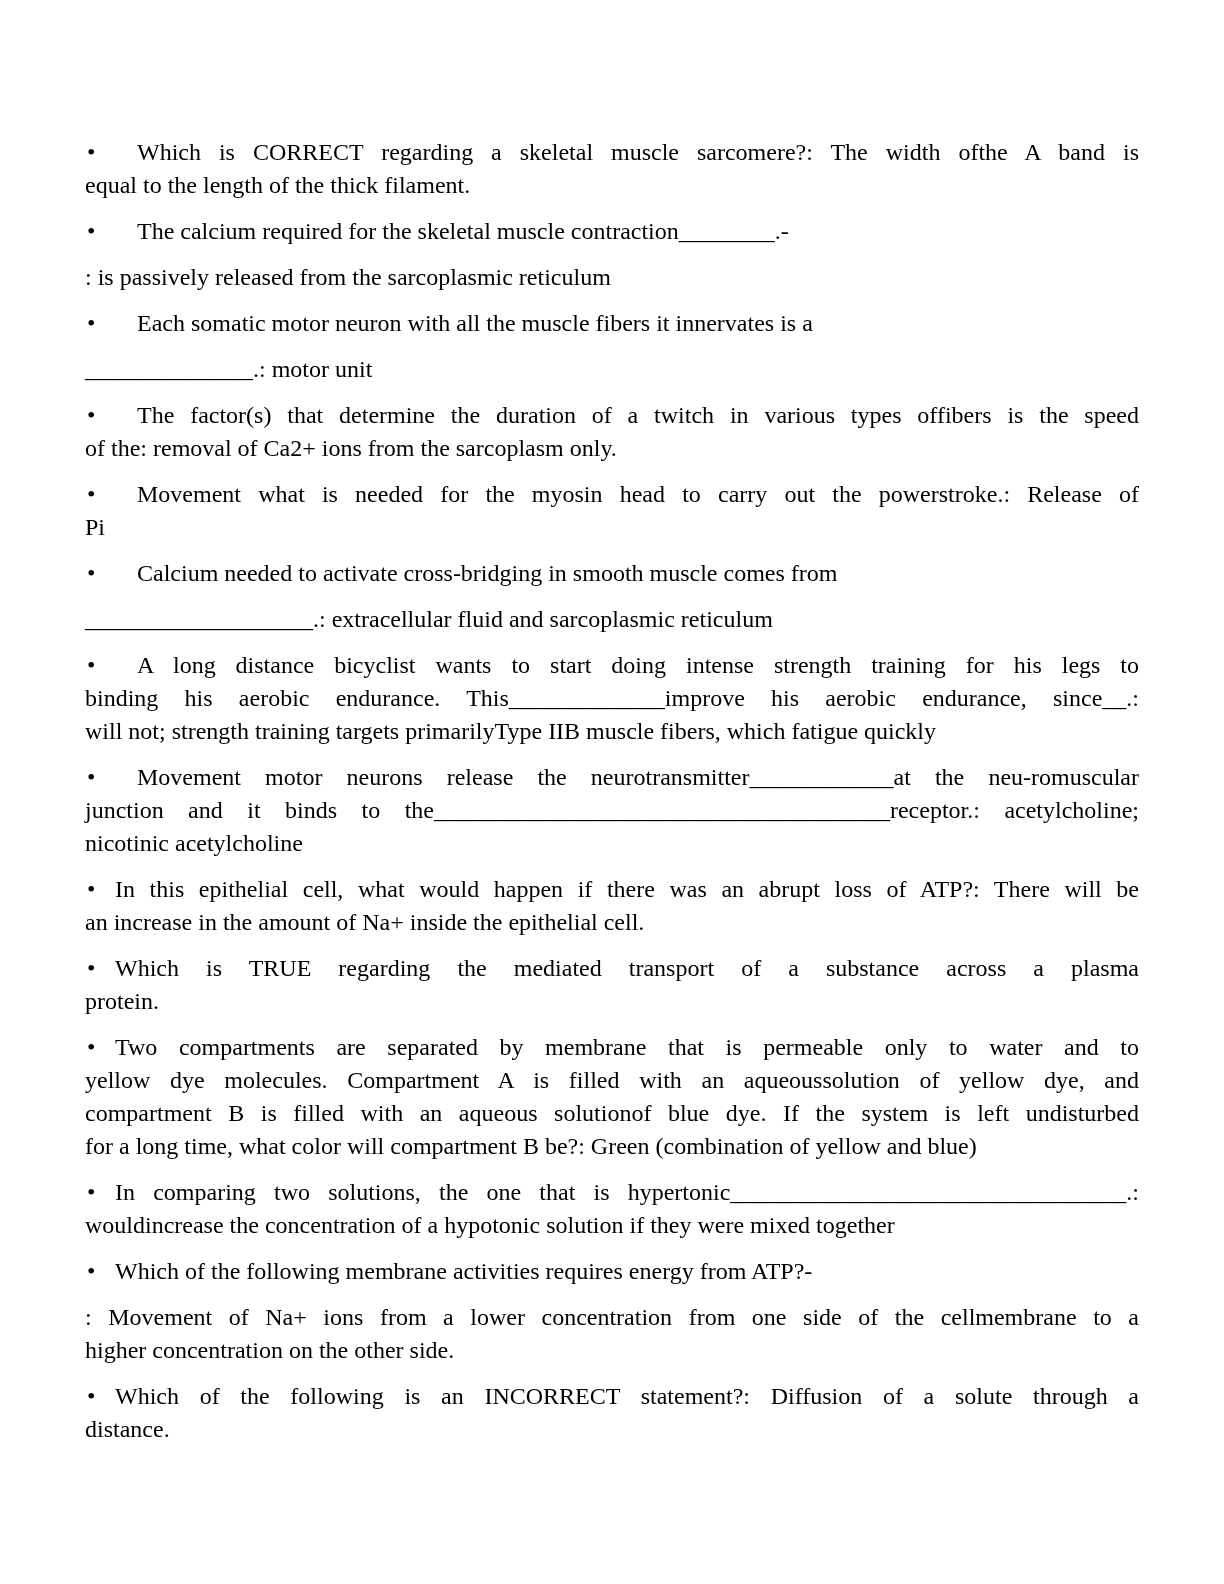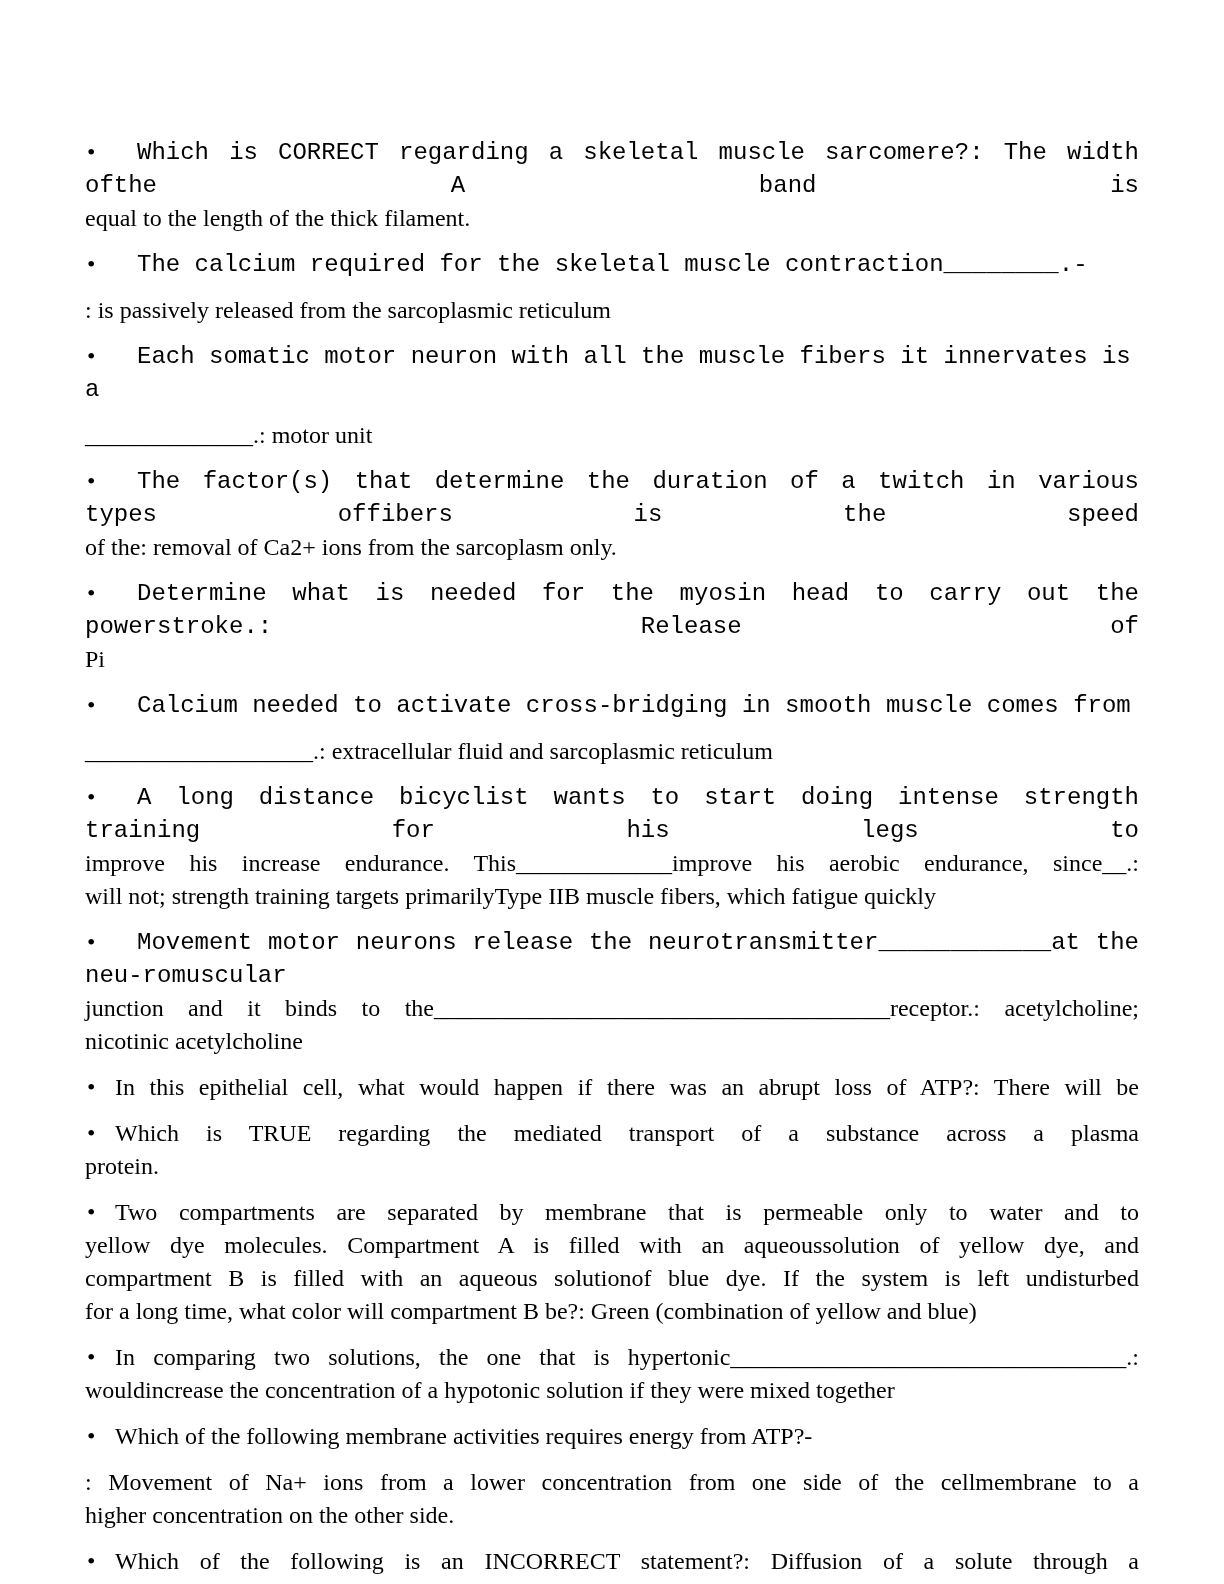--- a/index.html
+++ b/index.html
@@ -26,21 +26,21 @@
   .line {
     display: block;
     text-align: justify;
     text-align-last: justify;
     white-space: pre-wrap;
   }
   .line.last {
     text-align: left;
     text-align-last: auto;
   }
-  .line.first.indent-wide   { text-indent: 52px; font-family: Liberation Mono, monospace; }
+  .line.first.indent-wide   { text-indent: 52px; }
   .line.first.indent-narrow { text-indent: 30px; }
   .line.first.indent-none   { text-indent: 0; }
   .bullet {
     position: absolute;
     left: 2px;
     top: 0;
     font-size: 24px;
   }
 </style>
 </head>
@@ -67,45 +67,46 @@
       <p class="para">
         <span class="line first indent-none last">______________.: motor unit</span>
       </p>
       <p class="para">
         <span class="bullet">•</span>
         <span class="line first indent-wide">The factor(s) that determine the duration of a twitch in various types offibers is the speed</span>
         <span class="line last">of the: removal of Ca2+ ions from the sarcoplasm only.</span>
       </p>
       <p class="para">
         <span class="bullet">•</span>
-        <span class="line first indent-wide">Determine what is needed for the myosin head to carry out the powerstroke.: Release of</span>
+        <span class="line first indent-wide">Movement what is needed for the myosin head to carry out the powerstroke.: Release of</span>
         <span class="line last">Pi</span>
       </p>
       <p class="para">
         <span class="bullet">•</span>
         <span class="line first indent-wide last">Calcium needed to activate cross-bridging in smooth muscle comes from</span>
       </p>
       <p class="para">
         <span class="line first indent-none last">___________________.: extracellular fluid and sarcoplasmic reticulum</span>
       </p>
       <p class="para">
         <span class="bullet">•</span>
         <span class="line first indent-wide">A long distance bicyclist wants to start doing intense strength training for his legs to</span>
-        <span class="line">improve his increase endurance. This_____________improve his aerobic endurance, since__.:</span>
+        <span class="line">binding his aerobic endurance. This_____________improve his aerobic endurance, since__.:</span>
         <span class="line last">will not; strength training targets primarilyType IIB muscle fibers, which fatigue quickly</span>
       </p>
       <p class="para">
         <span class="bullet">•</span>
         <span class="line first indent-wide">Movement motor neurons release the neurotransmitter____________at the neu-romuscular</span>
         <span class="line">junction and it binds to the______________________________________receptor.: acetylcholine;</span>
         <span class="line last">nicotinic acetylcholine</span>
       </p>
       <p class="para">
         <span class="bullet">•</span>
         <span class="line first indent-narrow">In this epithelial cell, what would happen if there was an abrupt loss of ATP?: There will be</span>
+        <span class="line last">an increase in the amount of Na+ inside the epithelial cell.</span>
       </p>
       <p class="para">
         <span class="bullet">•</span>
         <span class="line first indent-narrow">Which is TRUE regarding the mediated transport of a substance across a plasma</span>
         <span class="line last">protein.</span>
       </p>
       <p class="para">
         <span class="bullet">•</span>
         <span class="line first indent-narrow">Two compartments are separated by membrane that is permeable only to water and to</span>
         <span class="line">yellow dye molecules. Compartment A is filled with an aqueoussolution of yellow dye, and</span>

